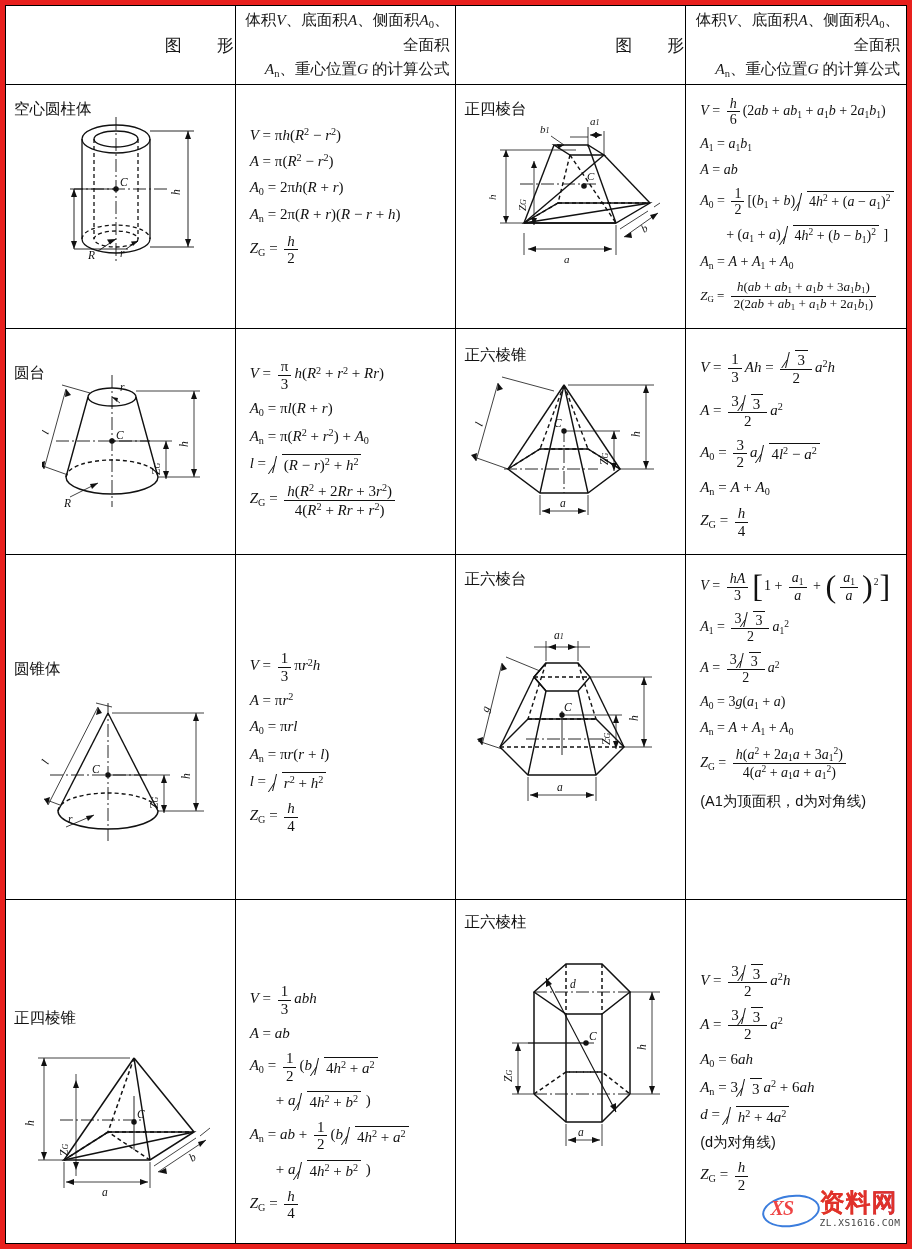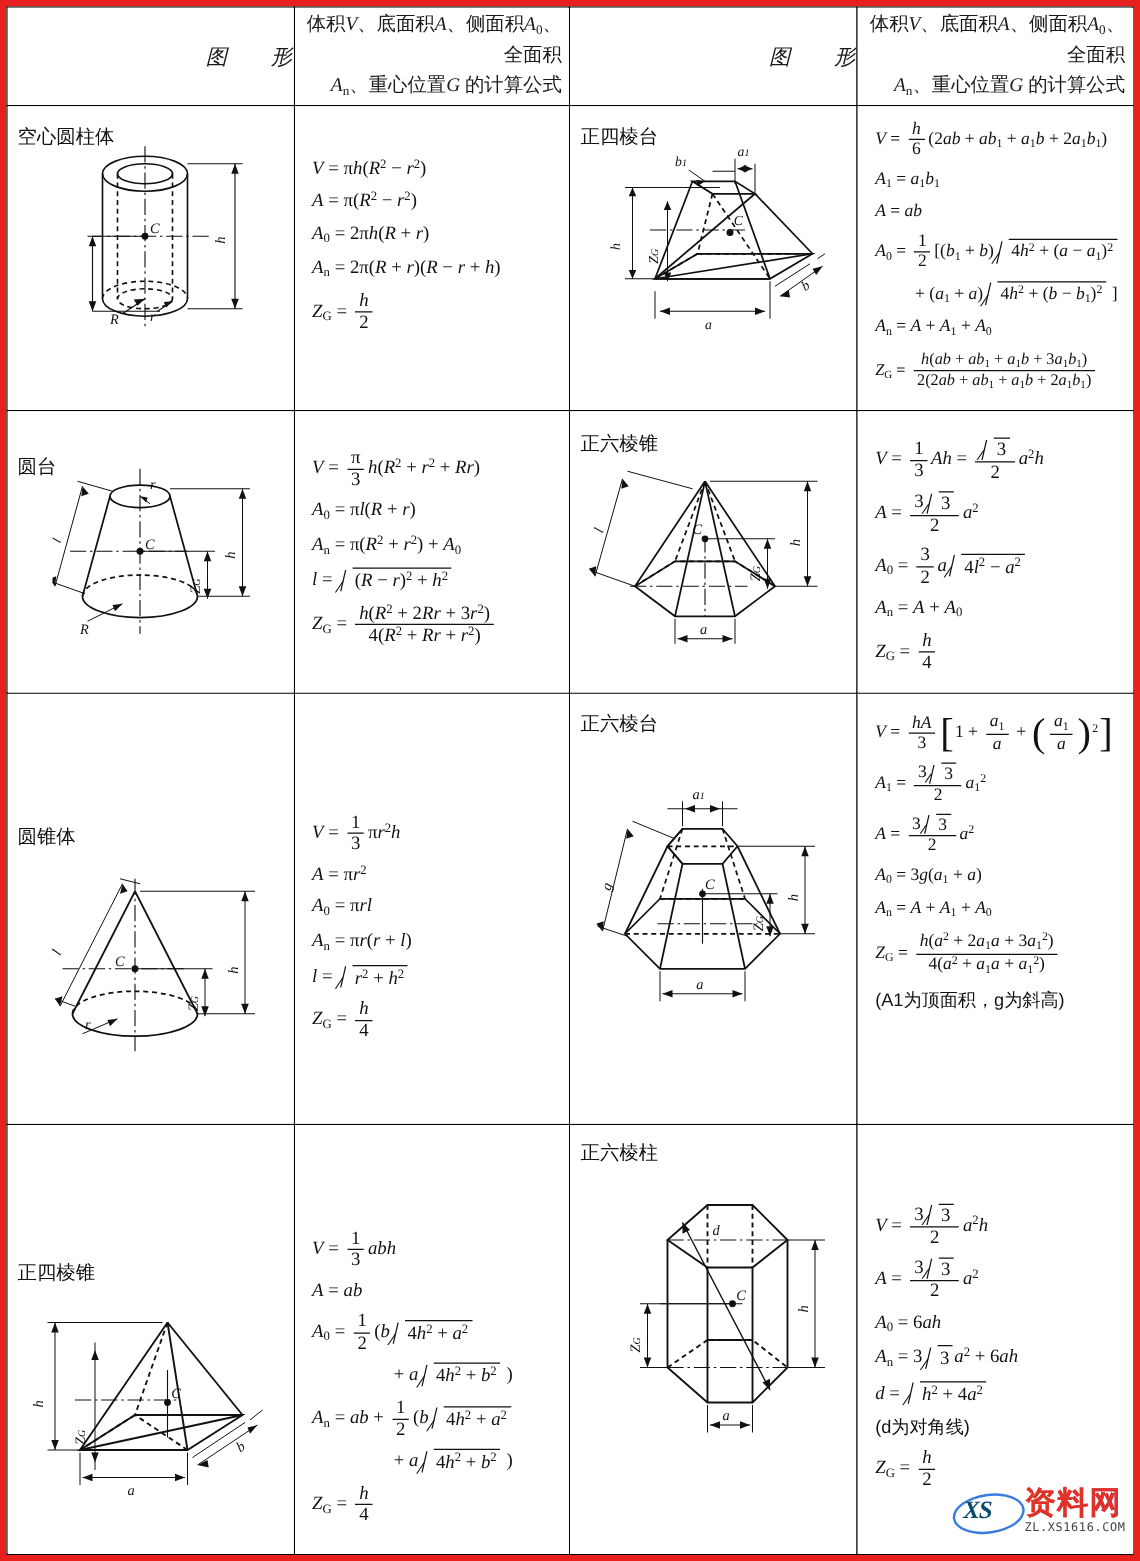--- a/index.html
+++ b/index.html
@@ -8,42 +8,42 @@
     position:relative;width:912px;height:1249px;box-sizing:border-box;
     border:5px solid #e8201d;background:#fff;overflow:hidden;
   }
   table.grid{
     width:100%;height:100%;border-collapse:collapse;table-layout:fixed;
   }
   table.grid td{
     border:1px solid #000;vertical-align:top;padding:0;position:relative;
     background:#fff;
   }
-  td.shape-col{width:206px;font-style:italic;}
+  td.shape-col{width:206px;}
   td.form-col{width:198px;}
   td.mid-left{border-right:2px solid #000;}
   td.mid-right{border-left:2px solid #000;}
   
   tr.head td{height:78px;vertical-align:middle;text-align:right;}
   .hdr-shape{font-size:17px;letter-spacing:1px;color:#1a1a1a;}
   .hdr-shape .sp{display:inline-block;width:34px;}
   .hdr-formula{font-size:15.5px;line-height:1.55;color:#1a1a1a;padding:0 6px;}
   
   .shape-wrap{position:relative;width:100%;height:100%;}
   .shape-name{
     position:absolute;font-size:15.5px;color:#111;white-space:nowrap;
     font-family:"Liberation Sans","DejaVu Sans",sans-serif;
   }
   .fig{position:absolute;}
   
   .formulas{
     padding:8px 6px 8px 14px;font-size:15px;color:#111;
   }
   .eq{margin:7px 0;white-space:nowrap;line-height:1.25;}
-  .eq.indent{margin-left:26px;text-align:center;}
+  .eq.indent{margin-left:26px;}
   .note{margin-top:10px;font-size:14.5px;
         font-family:"Liberation Sans","DejaVu Sans",sans-serif;}
   i.v{font-style:italic;}
   sub{font-size:.68em;vertical-align:-0.28em;font-style:normal;}
   sup{font-size:.68em;vertical-align:0.48em;font-style:normal;}
   
   .frac{display:inline-block;vertical-align:middle;text-align:center;
         margin:0 3px;line-height:1.1;}
   .frac .num{display:block;padding:0 3px;border-bottom:1px solid #111;}
   .frac .den{display:block;padding:0 3px;}
@@ -68,21 +68,21 @@
   }
   .wm-xs{
     position:relative;width:56px;height:40px;flex:none;
   }
   .wm-ell{
     position:absolute;left:0;top:6px;width:54px;height:28px;
     border:2.5px solid #3b7ddd;border-radius:50% / 50%;transform:rotate(-8deg);
   }
   .wm-xs span{
     position:absolute;left:9px;top:8px;font-style:italic;font-weight:bold;
-    font-size:20px;color:#0c4a6e;letter-spacing:-1px;
+    font-size:20px;color:#ef4444;letter-spacing:-1px;
     font-family:"Liberation Serif",serif;
   }
   .wm-txt{margin-left:2px;}
   .wm-cn{
     font-size:25px;font-weight:bold;letter-spacing:1px;line-height:1;
     font-family:Liberation Serif, serif;
     background:linear-gradient(90deg,#f26a21,#e0312a,#7d2fa0);
     -webkit-background-clip:text;background-clip:text;color:#e0312a;
   }
   .wm-url{
@@ -503,21 +503,21 @@
       </div>
     </td>
     <td class="form-col">
       <div class="formulas" style="padding-top:8px;font-size:14px;">
         <div class="eq"><i class="v">V</i> = <span class="frac"><span class="num"><i class="v">hA</i></span><span class="den">3</span></span><span class="brk">[</span>1 + <span class="frac"><span class="num"><i class="v">a</i><sub>1</sub></span><span class="den"><i class="v">a</i></span></span> + <span class="brk">(</span><span class="frac"><span class="num"><i class="v">a</i><sub>1</sub></span><span class="den"><i class="v">a</i></span></span><span class="brk">)</span><sup>2</sup><span class="brk">]</span></div>
         <div class="eq"><i class="v">A</i><sub>1</sub> = <span class="frac"><span class="num">3<span class="rad"><span class="bar">3</span></span></span><span class="den">2</span></span><i class="v">a</i><sub>1</sub><sup>2</sup></div>
         <div class="eq"><i class="v">A</i> = <span class="frac"><span class="num">3<span class="rad"><span class="bar">3</span></span></span><span class="den">2</span></span><i class="v">a</i><sup>2</sup></div>
         <div class="eq"><i class="v">A</i><sub>0</sub> = 3<i class="v">g</i>(<i class="v">a</i><sub>1</sub> + <i class="v">a</i>)</div>
         <div class="eq"><i class="v">A</i><sub>n</sub> = <i class="v">A</i> + <i class="v">A</i><sub>1</sub> + <i class="v">A</i><sub>0</sub></div>
         <div class="eq"><i class="v">Z</i><sub>G</sub> = <span class="frac"><span class="num"><i class="v">h</i>(<i class="v">a</i><sup>2</sup> + 2<i class="v">a</i><sub>1</sub><i class="v">a</i> + 3<i class="v">a</i><sub>1</sub><sup>2</sup>)</span><span class="den">4(<i class="v">a</i><sup>2</sup> + <i class="v">a</i><sub>1</sub><i class="v">a</i> + <i class="v">a</i><sub>1</sub><sup>2</sup>)</span></span></div>
-        <div class="note">(A1为顶面积，g为斜高)</div>
+        <div class="note">(A1为顶面积，d为对角线)</div>
       </div>
     </td>
   </tr>
 
   <tr>
     <td>
       <div class="shape-wrap">
         <div class="shape-name" style="left:8px;top:108px;">正四棱锥</div>
         <svg class="fig" style="left:16px;top:140px;" width="190" height="160" viewBox="0 0 190 160">
           <g fill="none" stroke="#111" stroke-width="1.5">

